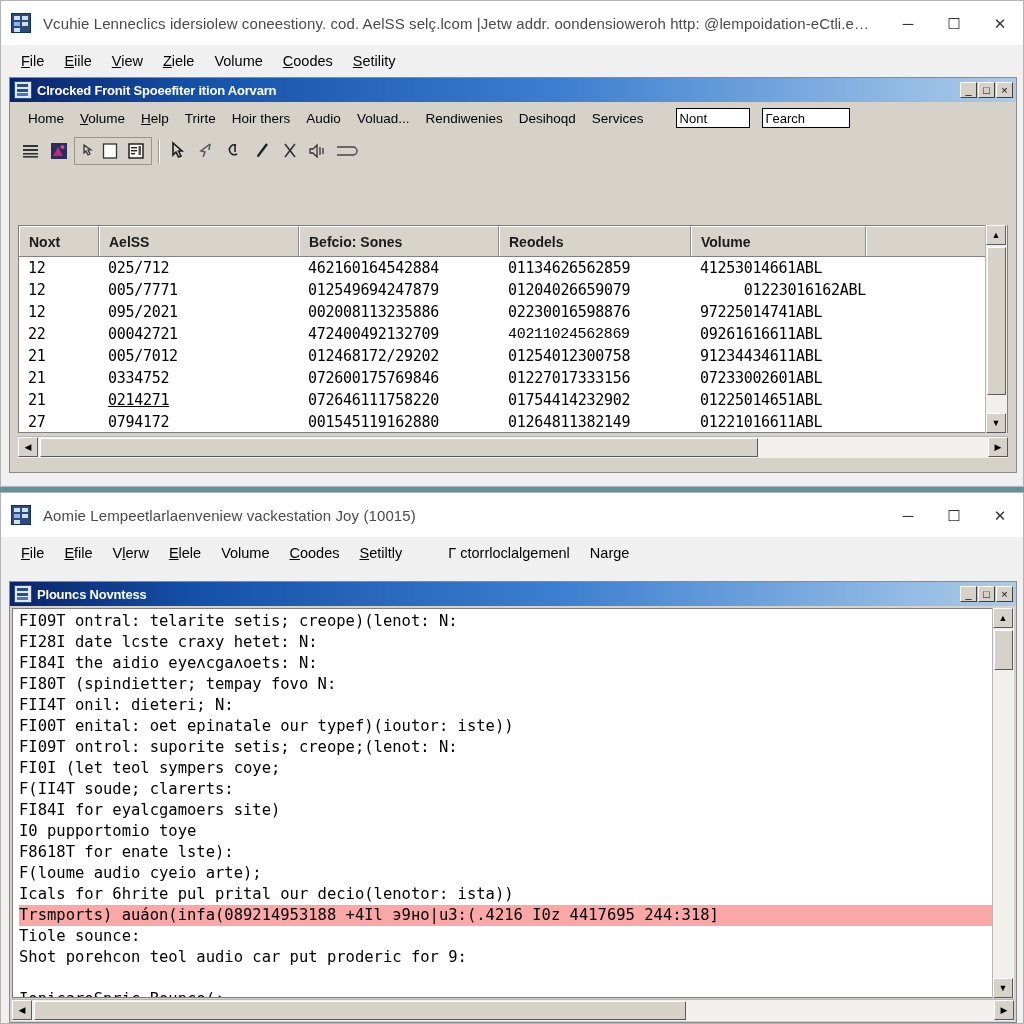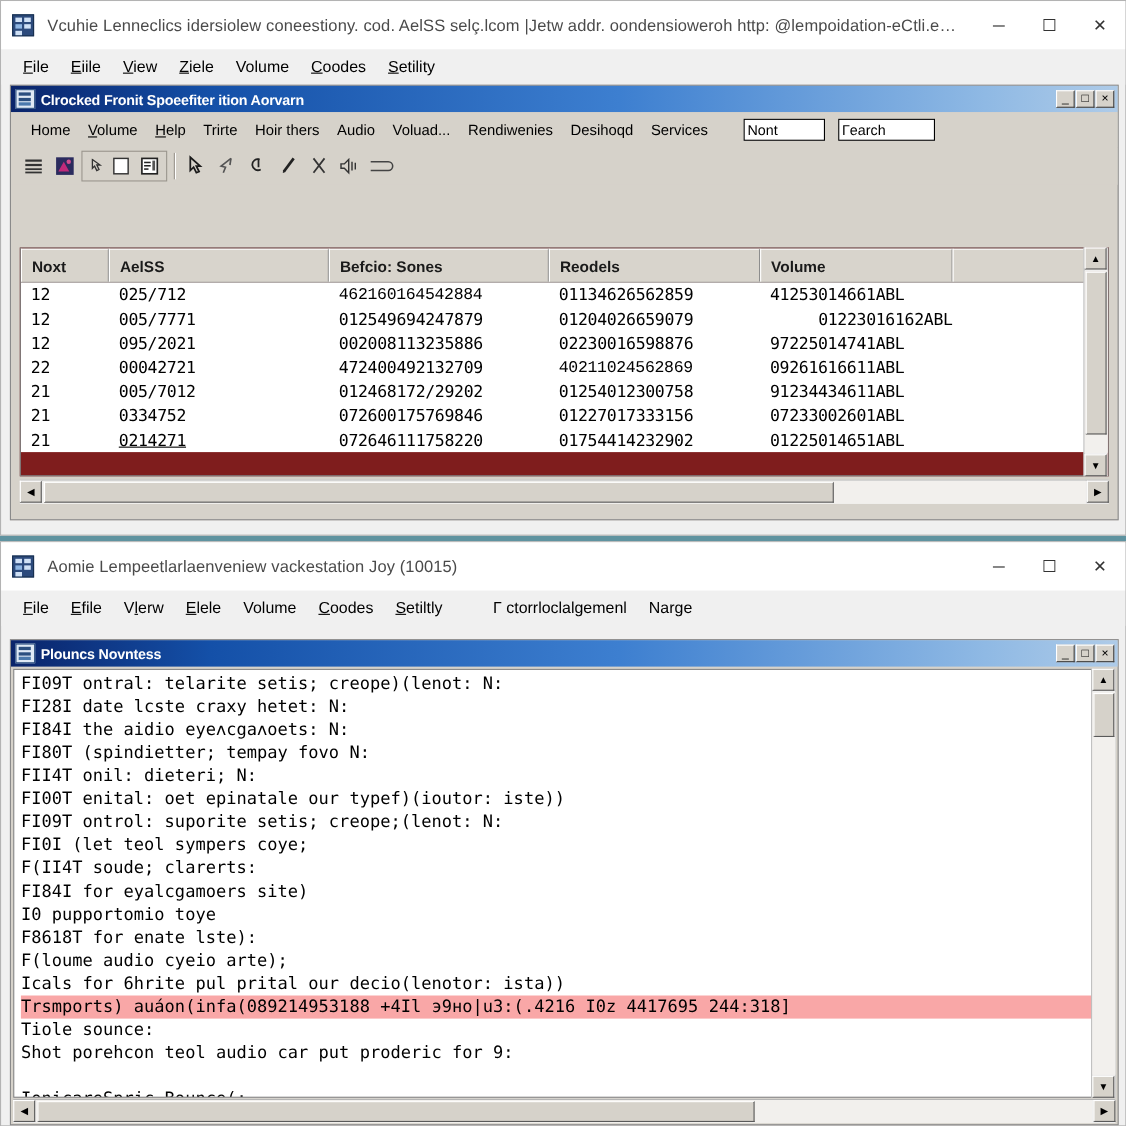--- a/index.html
+++ b/index.html
@@ -223,21 +223,21 @@
           <div class="gh" style="width:200px;">AelSS</div>
           <div class="gh" style="width:200px;">Befcio: Sones</div>
           <div class="gh" style="width:192px;">Reodels</div>
           <div class="gh" style="width:175px;">Volume</div>
           <div class="gh" style="flex:1 1 auto;"></div>
         </div>
         <div class="grid-body" id="grid-body">
             <div class="grow">
               <div class="gc" style="width: 80px;">12</div>
               <div class="gc" style="width: 200px;">025/712</div>
-              <div class="gc" style="width: 200px; font-family: Liberation Mono, monospace;">462160164542884</div>
+              <div class="gc" style="width: 200px;">462160164542884</div>
               <div class="gc" style="width: 192px;">01134626562859</div>
               <div class="gc" style="width: 175px;">41253014661ABL</div>
               <div class="gc" style="flex: 1 1 auto;"></div>
             </div>
             <div class="grow">
               <div class="gc" style="width: 80px;">12</div>
               <div class="gc" style="width: 200px;">005/7771</div>
               <div class="gc" style="width: 200px;">012549694247879</div>
               <div class="gc" style="width: 192px;">01204026659079</div>
               <div class="gc" style="width: 175px; text-align: right;">01223016162ABL</div>
@@ -274,20 +274,28 @@
               <div class="gc" style="width: 192px;">01227017333156</div>
               <div class="gc" style="width: 175px;">07233002601ABL</div>
               <div class="gc" style="flex: 1 1 auto;"></div>
             </div>
             <div class="grow">
               <div class="gc" style="width: 80px;">21</div>
               <div class="gc" style="width: 200px; text-decoration: underline;">0214271</div>
               <div class="gc" style="width: 200px;">072646111758220</div>
               <div class="gc" style="width: 192px;">01754414232902</div>
               <div class="gc" style="width: 175px;">01225014651ABL</div>
+              <div class="gc" style="flex: 1 1 auto;"></div>
+            </div>
+            <div class="grow">
+              <div class="gc" style="width: 80px;">27</div>
+              <div class="gc" style="width: 200px;">0794172</div>
+              <div class="gc" style="width: 200px;">001545119162880</div>
+              <div class="gc" style="width: 192px;">01264811382149</div>
+              <div class="gc" style="width: 175px;">01221016611ABL</div>
               <div class="gc" style="flex: 1 1 auto;"></div>
             </div>
           </div>
       </div>
 
       <div class="vsb" style="top:147px;height:208px;right:9px;width:22px;">
         <div class="sb-arrow" style="position:absolute;top:0;left:0;">▲</div>
         <div class="track"></div>
         <div class="thumb" style="top:22px;height:148px;"></div>
         <div class="sb-arrow" style="position:absolute;bottom:0;left:0;">▼</div>

